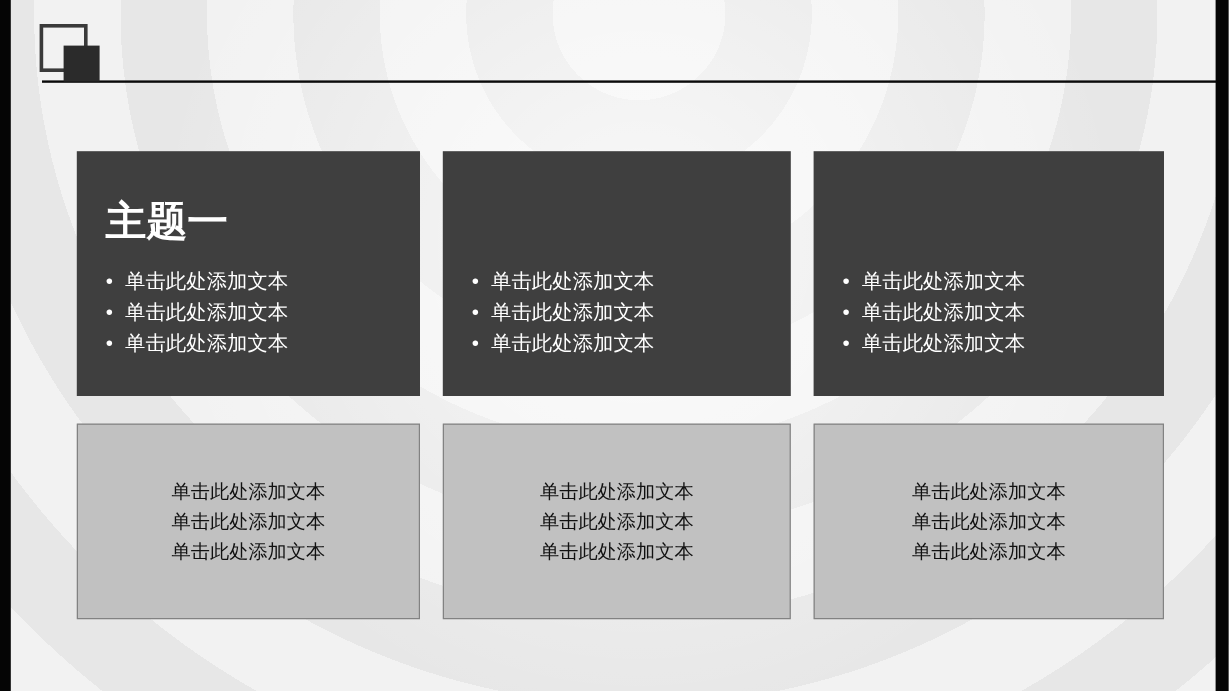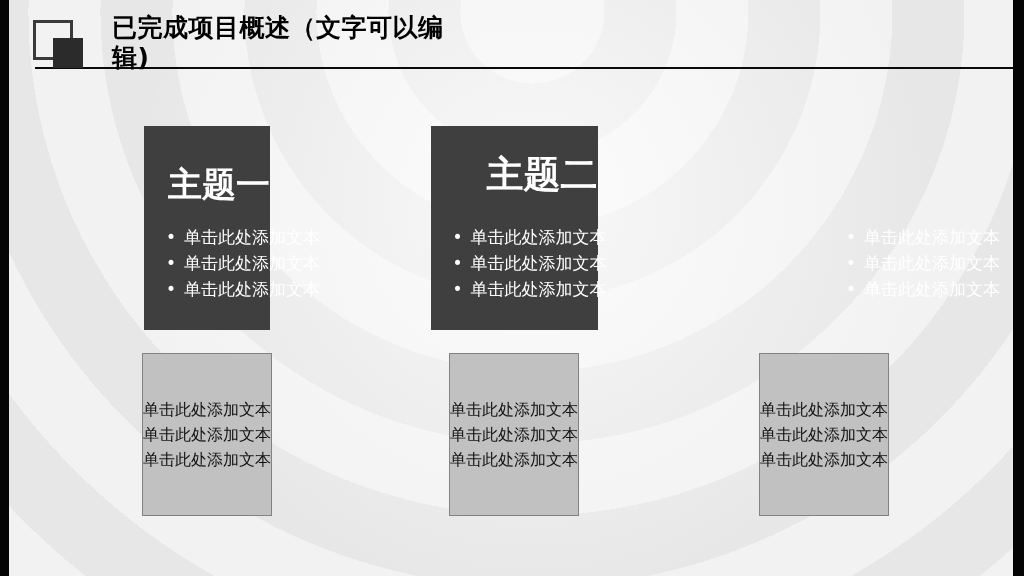--- a/index.html
+++ b/index.html
@@ -35,36 +35,36 @@
   .page-title{
     position:absolute; left:112px; top:13px; width:338px;
     font-size:25px; font-weight:bold; color:#000; line-height:1.18;
     z-index:2; letter-spacing:0.5px;
   }
 
   .content{
     position:absolute; left:64px; top:126px; width:906px; z-index:2;
     display:grid; grid-template-columns:286px 290px 292px; column-gap:19px;
   }
-  .col{ display:flex; flex-direction:column;align-items:center; }
+  .col{ display:flex; flex-direction:column; }
 
   .dark-card{
     position:relative; height:204px; background:#3f3f3f; color:#fff;
   }
   .card-title{ font-weight:bold; color:#fff; }
   .t1{ margin:36px 0 0 24px; font-size:34px; }
   .t2{ margin:24px 0 0 56px; font-size:37px; }
   .t3{ margin:38px 0 0 66px; font-size:34px; }
 
   .bullets{
     list-style:none; margin:0; padding:0;
     position:absolute; top:98px; left:22px; right:14px;
   }
   .bullets li{
-    font-size:17px; line-height:26px; color:#fff; white-space:nowrap;
+    font-size:17px; line-height:26px; color:#fff; white-space:nowrap;font-family:Liberation Mono, monospace;
   }
   .bullets .mk{ margin-right:8px; }
 
   .gray-box{
     margin-top:23px; height:161px;
     background:#c1c1c1; border:1px solid #828282;
     display:flex; flex-direction:column; align-items:center; justify-content:center;
   }
   .box-line{
     font-size:16px; line-height:25px; color:#111; white-space:nowrap;
@@ -75,21 +75,20 @@
 
 <div class="slide">
 
   <div class="edge left"></div>
   <div class="edge right"></div>
 
   <div class="title-rule"></div>
   <div class="sq-outline"></div>
   <div class="sq-fill"></div>
 
-  <div class="page-title">已完成项目概述（文字可以编辑)</div>
 
   <div class="content">
 
     <div class="col">
       <div class="dark-card">
         <div class="card-title t1">主题一</div>
         <ul class="bullets">
           <li><span class="mk">•</span><span>单击此处添加文本</span></li>
           <li><span class="mk">•</span><span>单击此处添加文本</span></li>
           <li><span class="mk">•</span><span>单击此处添加文本</span></li>
@@ -97,21 +96,20 @@
       </div>
       <div class="gray-box">
         <div class="box-line">单击此处添加文本</div>
         <div class="box-line">单击此处添加文本</div>
         <div class="box-line">单击此处添加文本</div>
       </div>
     </div>
 
     <div class="col">
       <div class="dark-card">
-        <div class="card-title t2">主题二</div>
         <ul class="bullets">
           <li><span class="mk">•</span><span>单击此处添加文本</span></li>
           <li><span class="mk">•</span><span>单击此处添加文本</span></li>
           <li><span class="mk">•</span><span>单击此处添加文本</span></li>
         </ul>
       </div>
       <div class="gray-box">
         <div class="box-line">单击此处添加文本</div>
         <div class="box-line">单击此处添加文本</div>
         <div class="box-line">单击此处添加文本</div>

